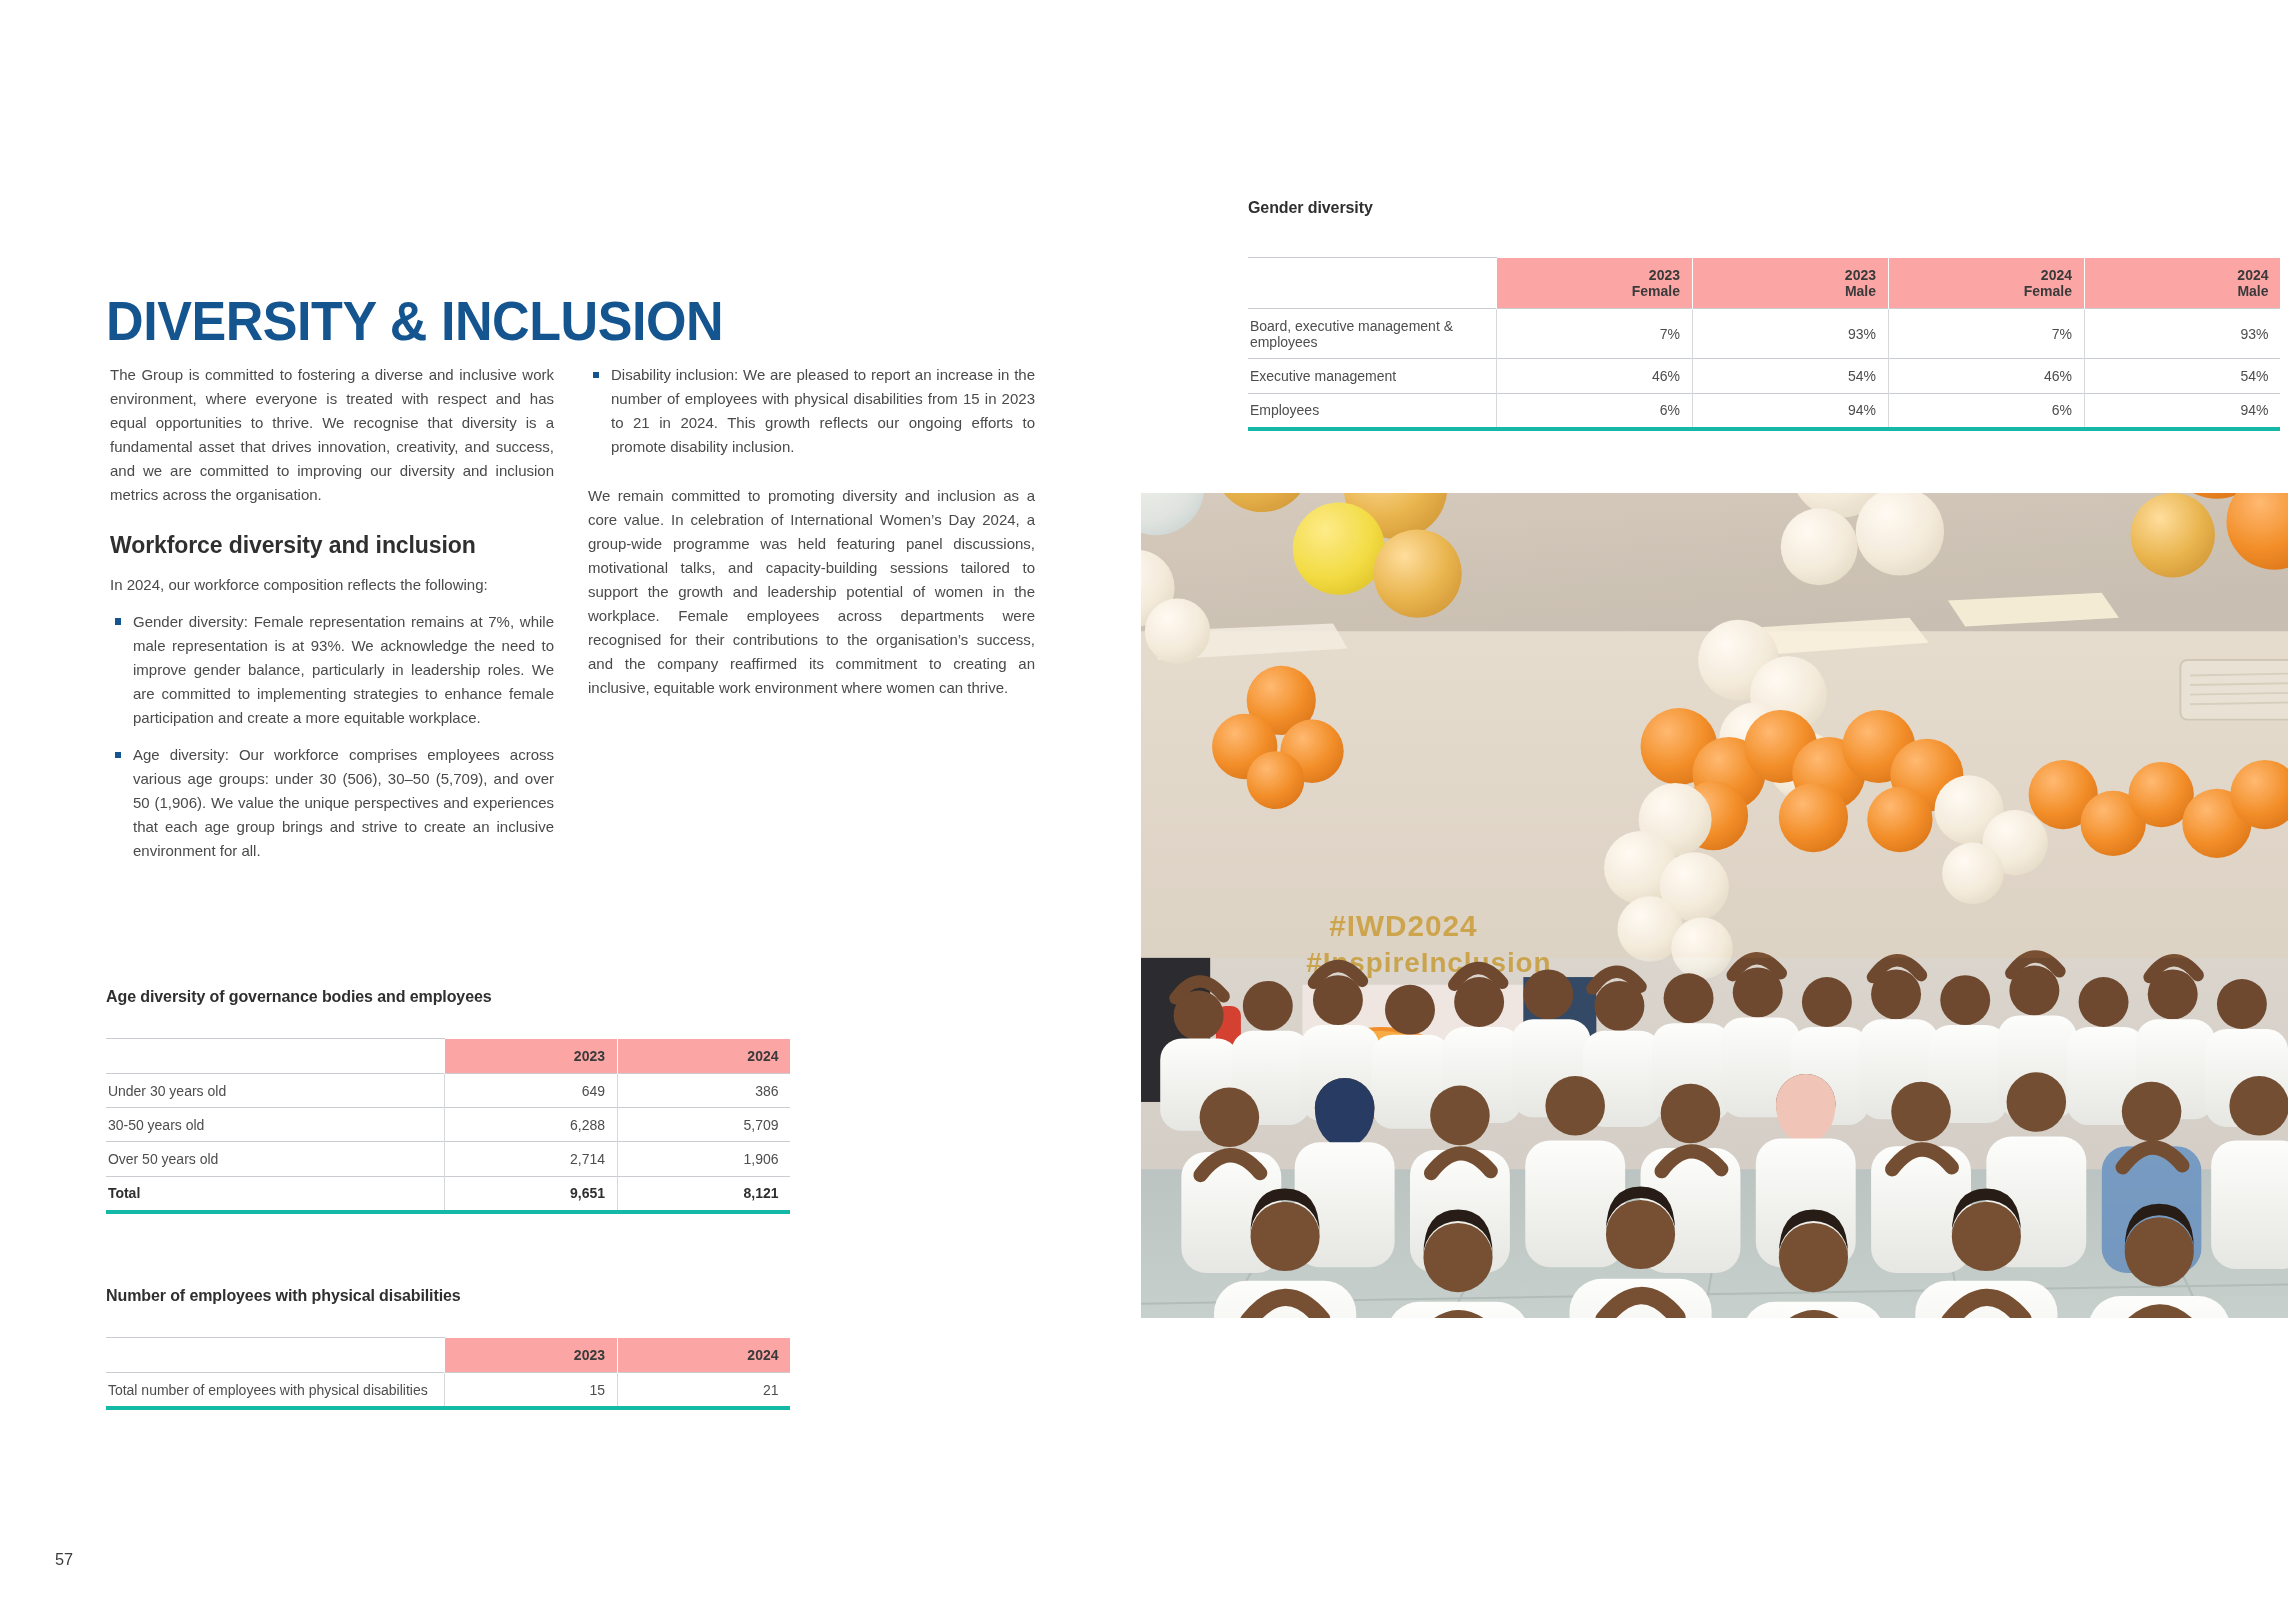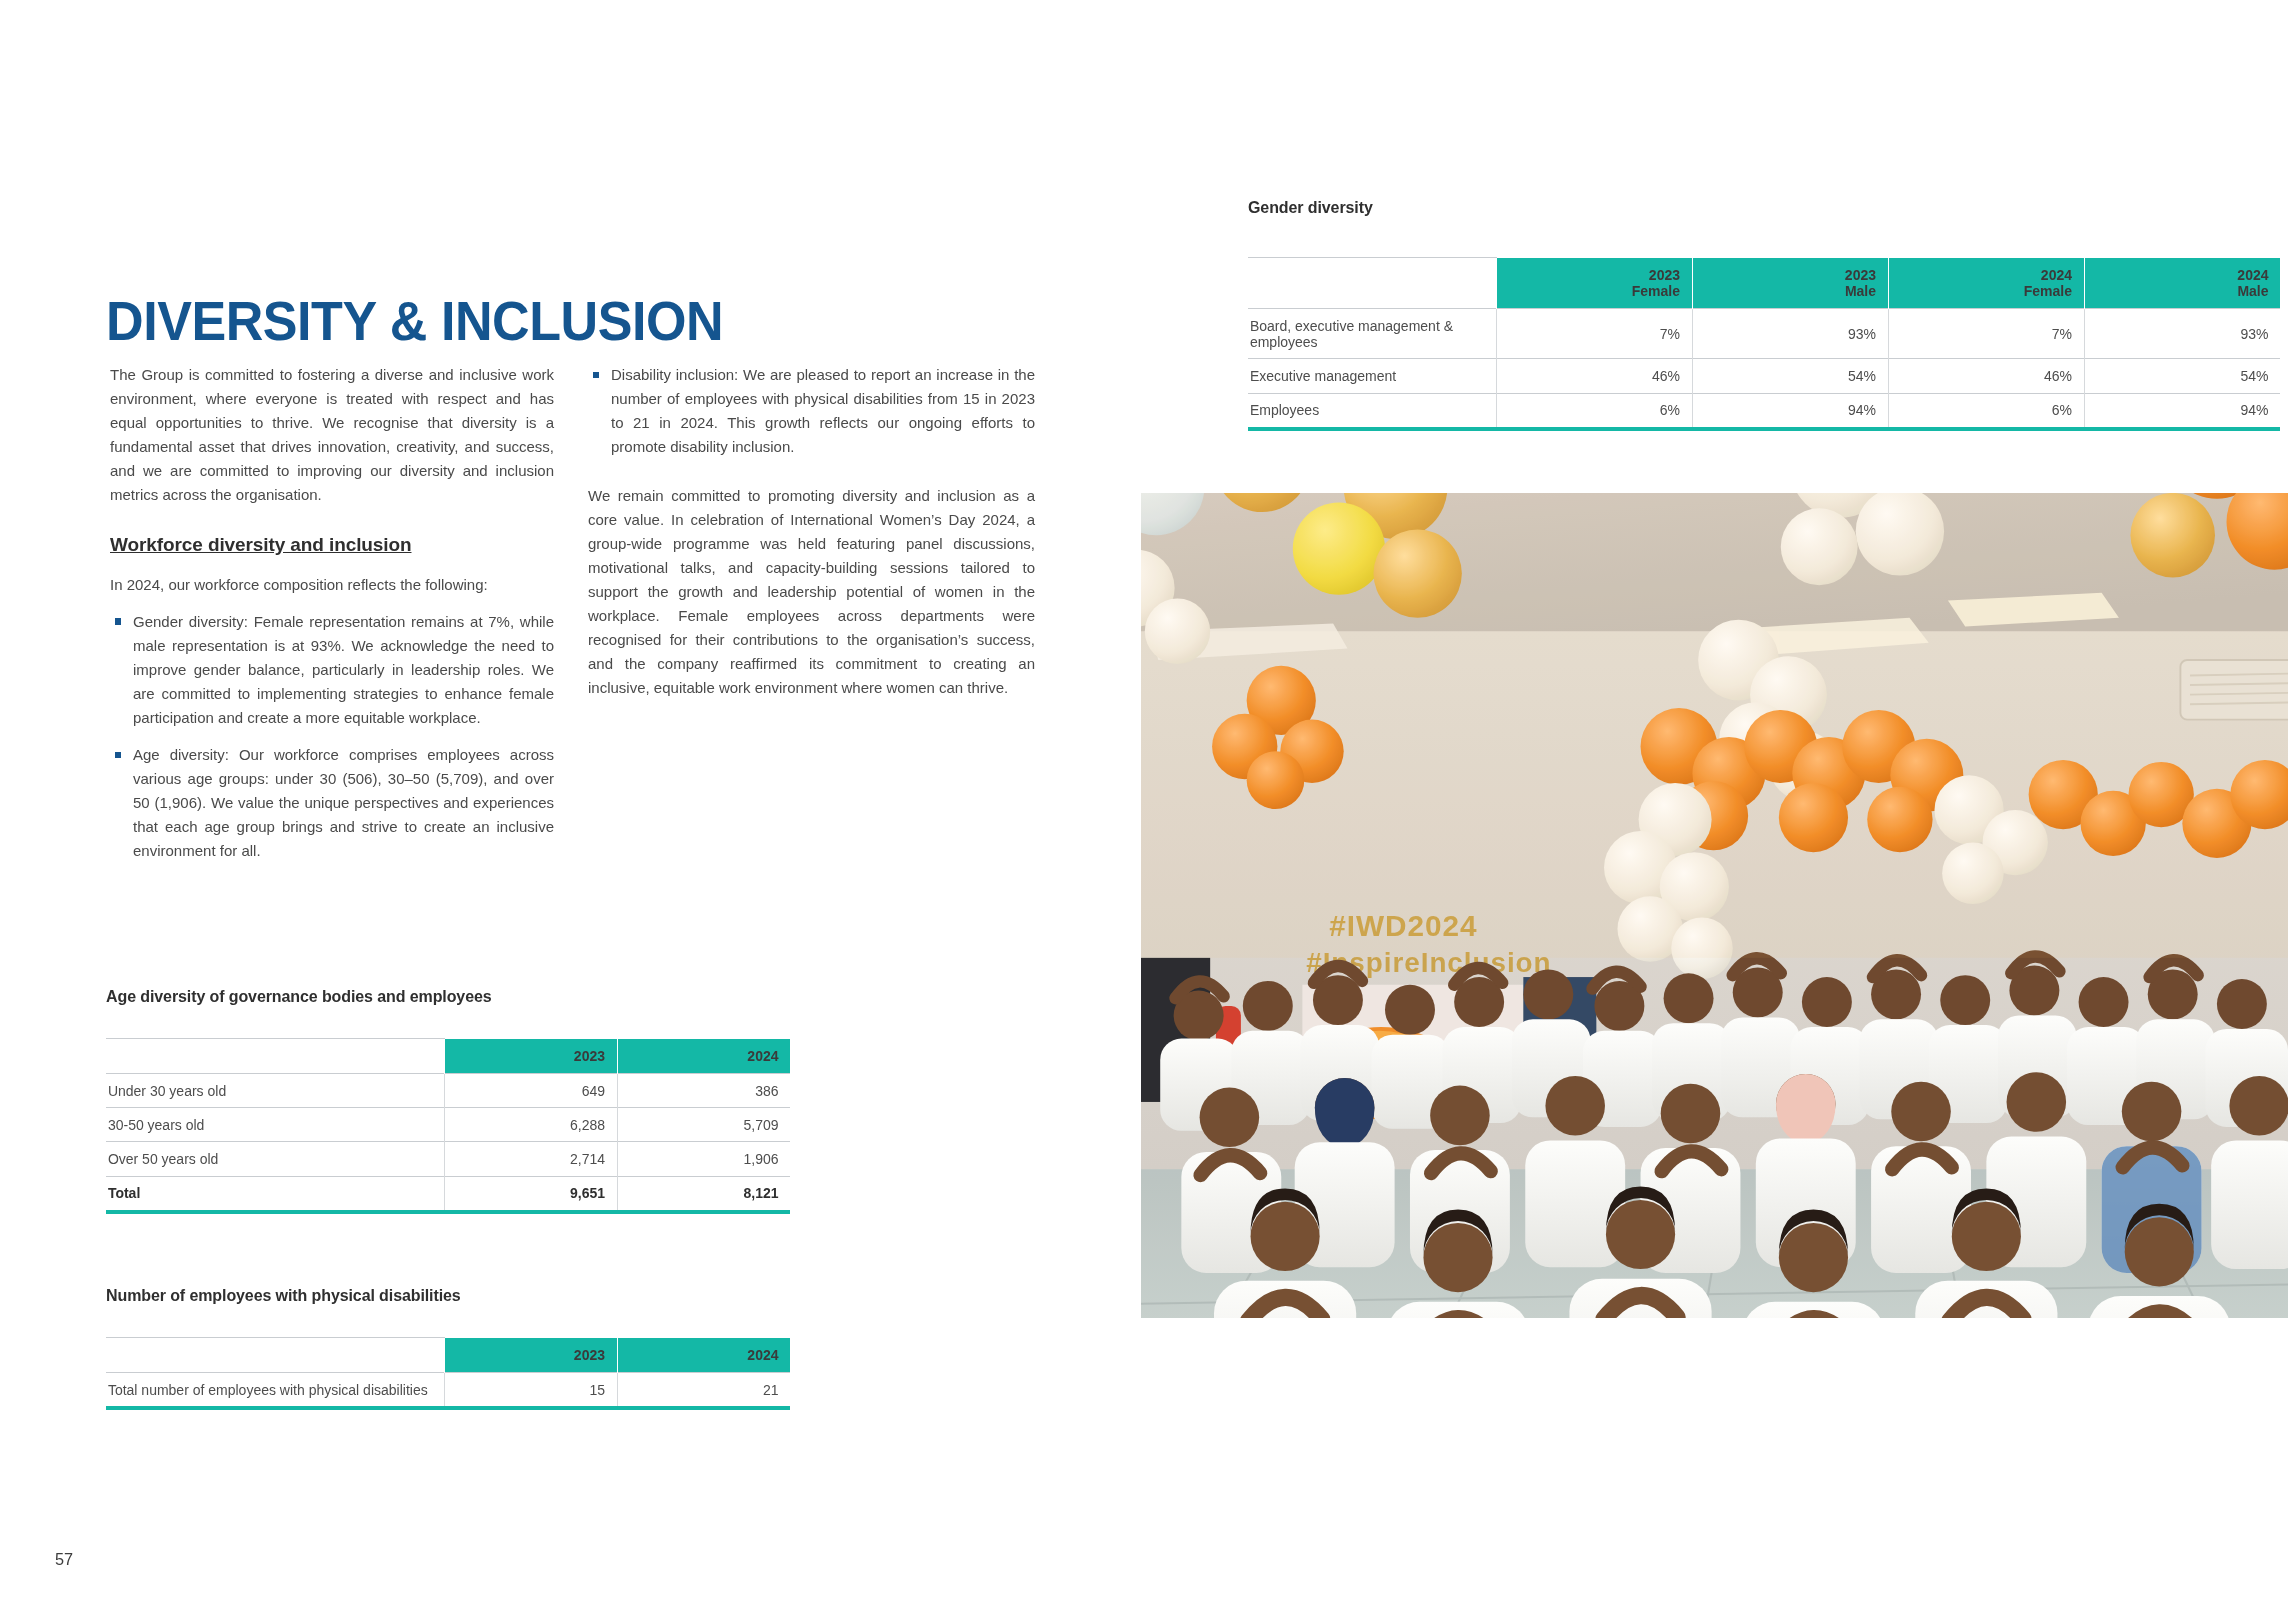--- a/index.html
+++ b/index.html
@@ -67,26 +67,25 @@
     color: #4a4a4a;
     text-align: justify;
   }
   .col-a { left: 110px; top: 363px; width: 444px; }
   .col-b { left: 588px; top: 363px; width: 447px; }
 
   .para { margin: 0 0 0 0; }
   .para.justify { text-align: justify; text-justify: inter-word; }
 
   .sub-head {
-    font-size: 19px;
+    font-size: 23px;
     font-weight: bold;
     color: #2f2f2f;
     margin: 26px 0 16.3px 0;
     letter-spacing: -0.1px;
-    text-decoration: underline;
   }
 
   ul.bullets {
     list-style: none;
     margin: 12.5px 0 0 0;
     padding: 0;
   }
   ul.bullets > li {
     position: relative;
     padding-left: 23px;
@@ -121,21 +120,21 @@
     font-size: 13.4px;
     color: #4d4d4d;
   }
   table.dtable th,
   table.dtable td {
     padding: 0;
     font-weight: normal;
     vertical-align: middle;
   }
   table.dtable thead th {
-    background: #14b8a6;
+    background: #fca5a5;
     font-weight: bold;
     color: #3a3a3a;
     text-align: right;
     vertical-align: bottom;
     padding: 9.6px 11.5px 8.6px 9.6px;
     font-size: 14px;
     line-height: 16.3px;
     border-left: 1.9px solid #ffffff;
   }
   table.dtable thead th.lbl {

